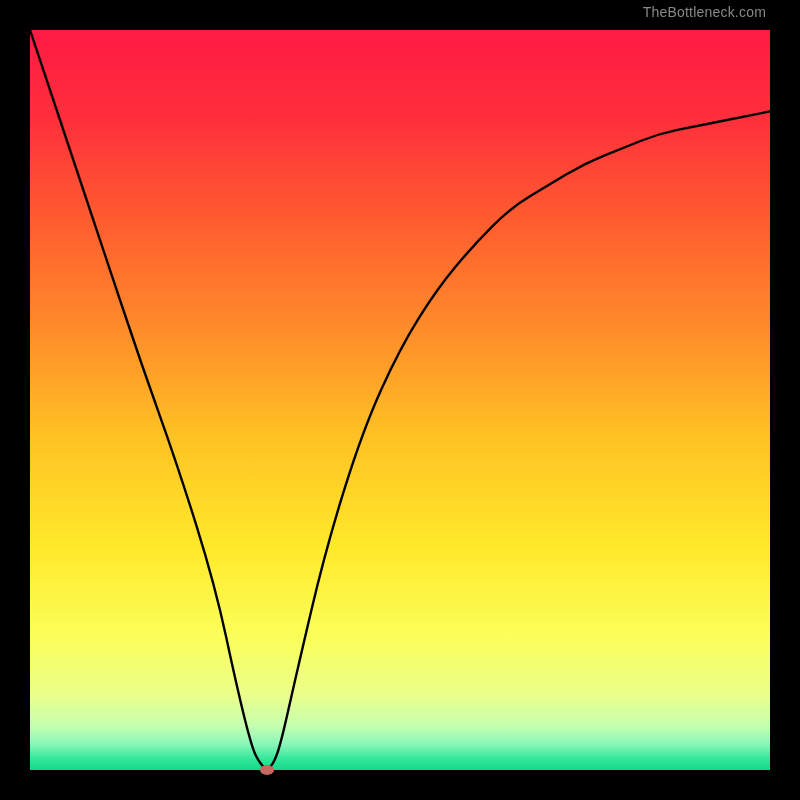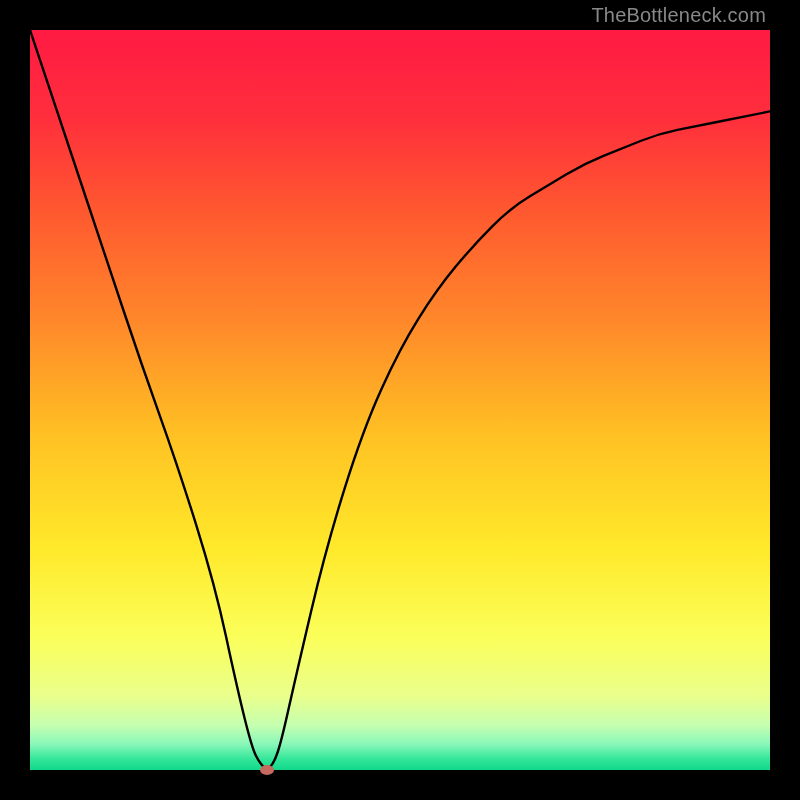--- a/index.html
+++ b/index.html
@@ -31,21 +31,21 @@
   .curve-svg {
     position: absolute;
     inset: 0;
     width: 740px;
     height: 740px;
   }
   .watermark {
     position: absolute;
     top: 4px;
     right: 34px;
-    font-size: 20px;
+    font-size: 14px;
     color: #888888;
     font-weight: 500;
     letter-spacing: 0.2px;
     user-select: none;
   }
   .marker {
     position: absolute;
     width: 14px;
     height: 10px;
     border-radius: 50%;

